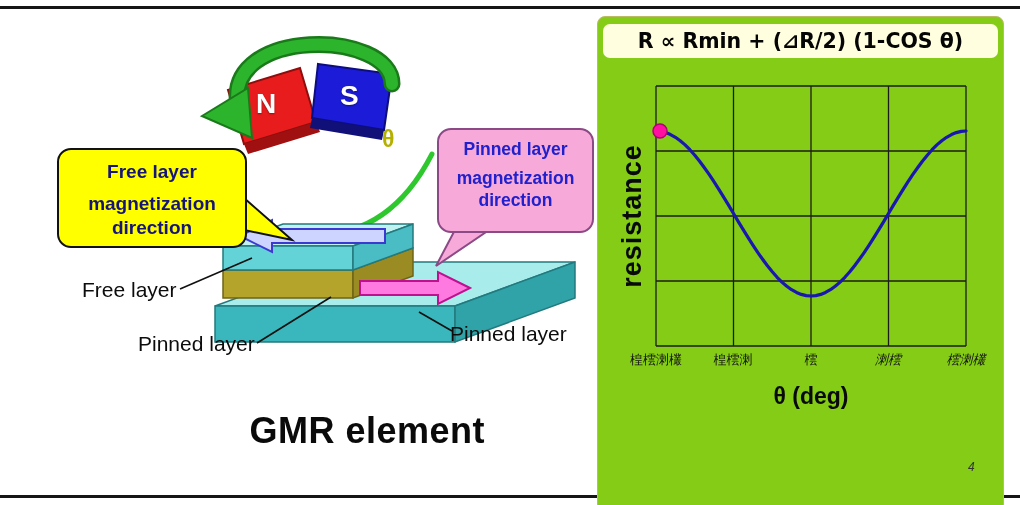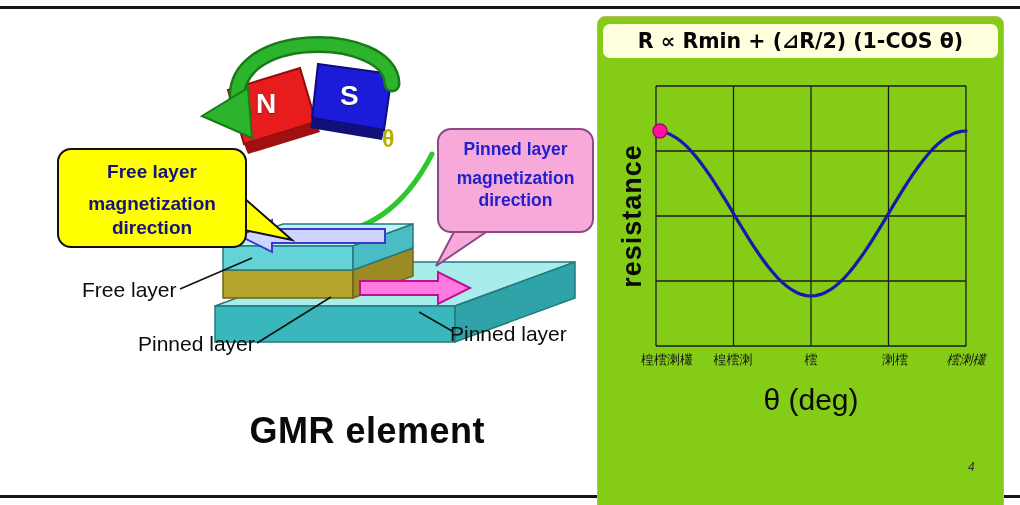--- a/index.html
+++ b/index.html
@@ -41,21 +41,21 @@
     display:flex;align-items:center;justify-content:center;
     font-family:"DejaVu Sans","Liberation Sans",sans-serif;
     font-size:20.5px;font-weight:bold;color:#050505;white-space:nowrap;
   }
   #y-axis-label{
     position:absolute;left:34px;top:199px;transform:translate(-50%,-50%) rotate(-90deg);
     font-size:27px;font-weight:bold;color:#090909;white-space:nowrap;letter-spacing:1px;
   }
   #x-axis-label{
     position:absolute;left:213px;top:366px;transform:translateX(-50%);
-    font-size:30px;font-weight:normal;color:#090909;white-space:nowrap;
+    font-size:23px;font-weight:bold;color:#090909;white-space:nowrap;
   }
   .x-tick{
     position:absolute;top:334px;width:90px;text-align:center;
     font-size:13px;color:#141414;white-space:nowrap;
   }
   #page-marker{left:968px;top:460px;font-size:12px;color:#333;font-style:italic;}
 </style>
 </head>
 <body>
 
@@ -144,24 +144,24 @@
         <line x1="310.0" y1="0" x2="310.0" y2="260" stroke="#1c1c1c" stroke-width="1.3"></line>
         <line x1="0" y1="0.0" x2="310" y2="0.0" stroke="#1c1c1c" stroke-width="1.3"></line>
         <line x1="0" y1="65.0" x2="310" y2="65.0" stroke="#1c1c1c" stroke-width="1.3"></line>
         <line x1="0" y1="130.0" x2="310" y2="130.0" stroke="#1c1c1c" stroke-width="1.3"></line>
         <line x1="0" y1="195.0" x2="310" y2="195.0" stroke="#1c1c1c" stroke-width="1.3"></line>
         <line x1="0" y1="260.0" x2="310" y2="260.0" stroke="#1c1c1c" stroke-width="1.3"></line>
         <polyline points="0.0,45.0 4.8,45.4 9.7,46.6 14.5,48.6 19.4,51.3 24.2,54.7 29.1,58.9 33.9,63.7 38.8,69.2 43.6,75.2 48.4,81.7 53.3,88.6 58.1,95.9 63.0,103.6 67.8,111.4 72.7,119.4 77.5,127.5 82.3,135.6 87.2,143.6 92.0,151.4 96.9,159.1 101.7,166.4 106.6,173.3 111.4,179.8 116.3,185.8 121.1,191.3 125.9,196.1 130.8,200.3 135.6,203.7 140.5,206.4 145.3,208.4 150.2,209.6 155.0,210.0 159.8,209.6 164.7,208.4 169.5,206.4 174.4,203.7 179.2,200.3 184.1,196.1 188.9,191.3 193.8,185.8 198.6,179.8 203.4,173.3 208.3,166.4 213.1,159.1 218.0,151.4 222.8,143.6 227.7,135.6 232.5,127.5 237.3,119.4 242.2,111.4 247.0,103.6 251.9,95.9 256.7,88.6 261.6,81.7 266.4,75.2 271.3,69.2 276.1,63.7 280.9,58.9 285.8,54.7 290.6,51.3 295.5,48.6 300.3,46.6 305.2,45.4 310.0,45.0" fill="none" stroke="#1818b0" stroke-width="3.2" stroke-linecap="round" stroke-linejoin="round"></polyline>
         <circle cx="4" cy="45" r="7" fill="#ff10a0" stroke="#b00078" stroke-width="1.5"></circle>
       </svg>
 
-    <span class="x-tick" style="left:24px;">楻橒溂欉</span>
+    <span class="x-tick" style="left:13px;">楻橒溂欉</span>
     <span class="x-tick" style="left:90px;">楻橒溂</span>
     <span class="x-tick" style="left:168px;">橒</span>
-    <span class="x-tick" style="left:252px;">溂橒</span>
+    <span class="x-tick" style="left:245px;font-style:italic;">溂橒</span>
     <span class="x-tick" style="left:323px;font-style:italic;">橒溂欉</span>
 
     <div id="x-axis-label">θ (deg)</div>
   </div>
 
   <div class="abs" id="page-marker">4</div>
 
 </div>
 
 </body></html>

